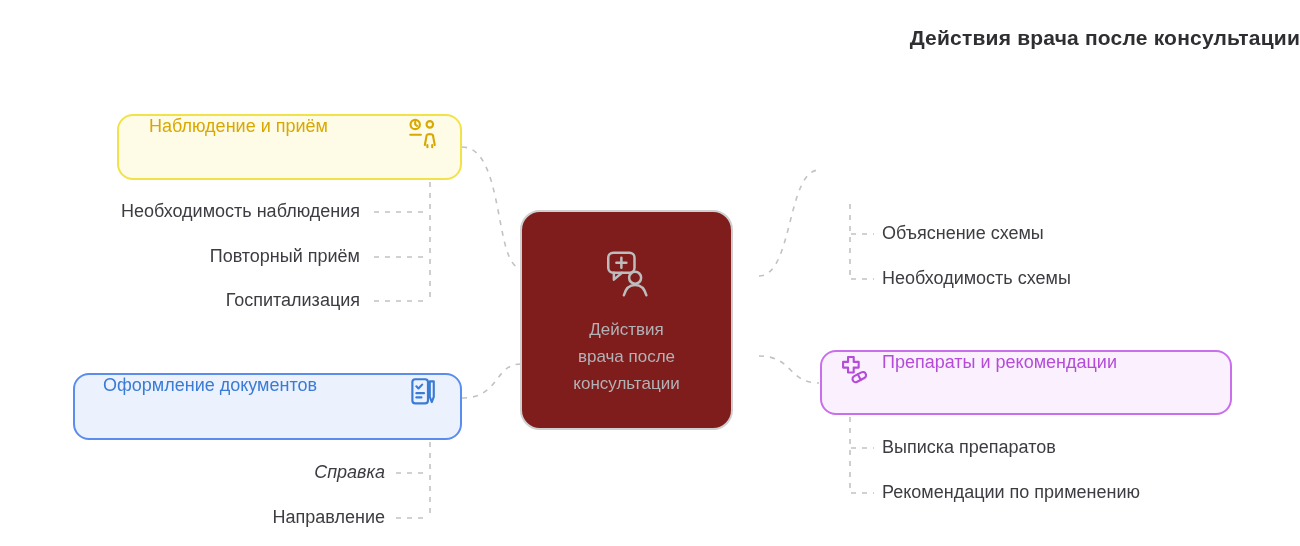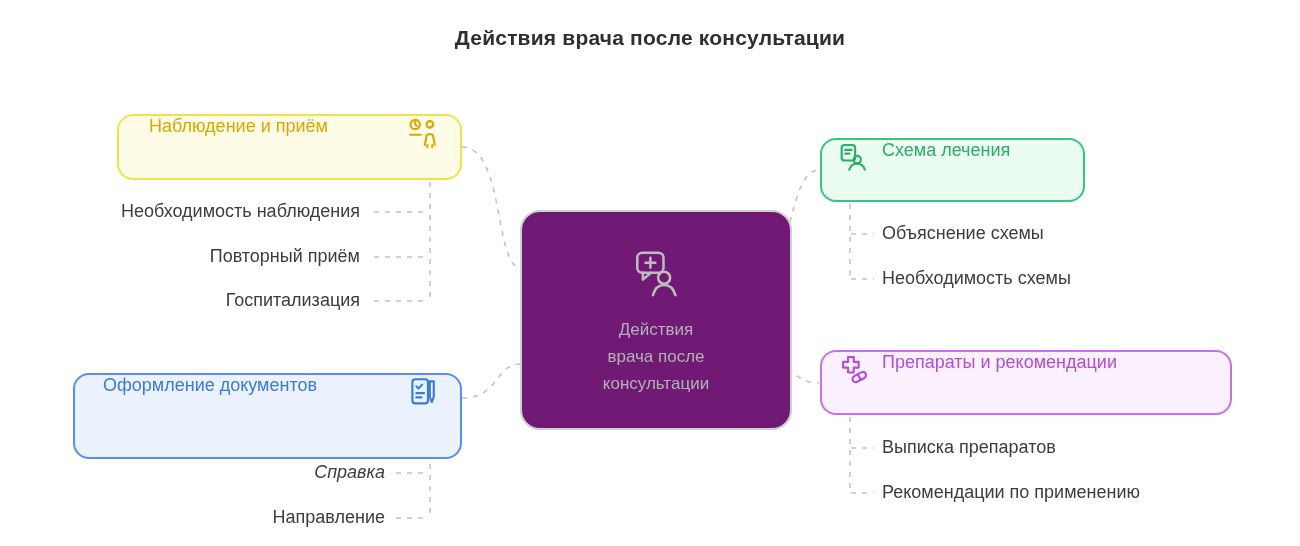--- a/index.html
+++ b/index.html
@@ -9,21 +9,21 @@
     height: 546px;
     background: #ffffff;
     font-family: "Liberation Sans", sans-serif;
     overflow: hidden;
   }
   .title {
     position: absolute;
     top: 26px; left: 0;
     width: 100%;
     margin: 0;
-    text-align: center;
+    text-align: right;
     font-size: 21px;
     font-weight: 700;
     color: var(--title-color);
     letter-spacing: .2px;
   }
   .connectors {
     position: absolute;
     left: 0; top: 0;
     width: 1300px; height: 546px;
     pointer-events: none;
@@ -40,37 +40,37 @@
     border: 2px solid;
     border-radius: 16px;
     font-size: 18px;
     box-sizing: border-box;
     cursor: pointer;
   }
   .branch-box .icon svg { display: block; width: 34px; height: 34px; }
   .obs  { left: 117px; top: 114px; width: 345px; height: 66px;
           border-color: var(--observation-border); background: var(--observation-bg);
           color: var(--observation-text); padding: 0 20px 0 30px; justify-content: space-between; }
-  .doc  { left: 73px;  top: 373px; width: 389px; height: 86px;
+  .doc  { left: 73px;  top: 373px; width: 389px; height: 67px;
           border-color: var(--documents-border); background: var(--documents-bg);
           color: var(--documents-text); padding: 0 20px 16px 28px; justify-content: space-between; gap: 36px; }
   .treat{ left: 820px; top: 138px; width: 265px; height: 64px;
           border-color: var(--treatment-border); background: var(--treatment-bg);
           color: var(--treatment-text); padding: 0 16px 0 14px; gap: 12px; }
   .med  { left: 820px; top: 350px; width: 412px; height: 65px;
           border-color: var(--medications-border); background: var(--medications-bg);
           color: var(--medications-text); padding: 0 16px 4px 14px; gap: 12px; }
 
   .center-node {
     position: absolute;
     left: 520px; top: 210px;
-    width: 272px; height: 220px;
+    width: 213px; height: 220px;
     border: 2px solid var(--center-border);
     border-radius: 20px;
-    background: #701a75;
+    background: #7f1d1d;
     box-sizing: border-box;
     display: flex;
     flex-direction: column;
     align-items: center;
     justify-content: center;
     gap: 12px;
     cursor: pointer;
   }
   .center-node .center-icon svg { display: block; width: 60px; height: 60px; color: #BDBDBD; }
   .center-text div {
@@ -170,31 +170,20 @@
         <path d="M7.3 8l1.5 1.5 2.6-2.7"></path>
         <path d="M7.3 12.8h5.4"></path>
         <path d="M7.3 15.8h3.6"></path>
         <path d="M19.6 4.5v11l-1.4 3.6-1.4-3.6v-11z"></path>
       </svg>
     </span>
   </div>
   <div class="leaf r leaf-doc-0">Справка</div>
   <div class="leaf r leaf-doc-1">Направление</div>
 
-  <div class="branch-box treat">
-    <span class="icon">
-      <svg viewBox="0 0 24 24" fill="none" stroke="currentColor" stroke-width="1.5" stroke-linecap="round" stroke-linejoin="round">
-        <rect x="4" y="3.5" width="9.5" height="11" rx="2"></rect>
-        <path d="M6.5 7h4.5M6.5 9.6h3"></path>
-        <circle cx="15" cy="13.8" r="2.6"></circle>
-        <path d="M9.3 21c.9-2.7 3-4.3 5.6-4.3 2.6 0 4.6 1.6 5.5 4.3"></path>
-      </svg>
-    </span>
-    <span>Схема лечения</span>
-  </div>
   <div class="leaf leaf-treat-1">Необходимость схемы</div>
   <div class="leaf leaf-treat-0">Объяснение схемы</div>
 
   <div class="branch-box med">
     <span class="icon">
       <svg viewBox="0 0 24 24" fill="none" stroke="currentColor" stroke-width="1.5" stroke-linecap="round" stroke-linejoin="round">
         <path d="M8.5 3.5h4v3.5H16v4h-3.5v3.5h-4V11H5V7h3.5z"></path>
         <g transform="rotate(-28 16.5 17.6)">
           <rect x="11.3" y="15.4" width="10.2" height="4.5" rx="2.25"></rect>
           <path d="M16.4 15.4v4.5"></path>

